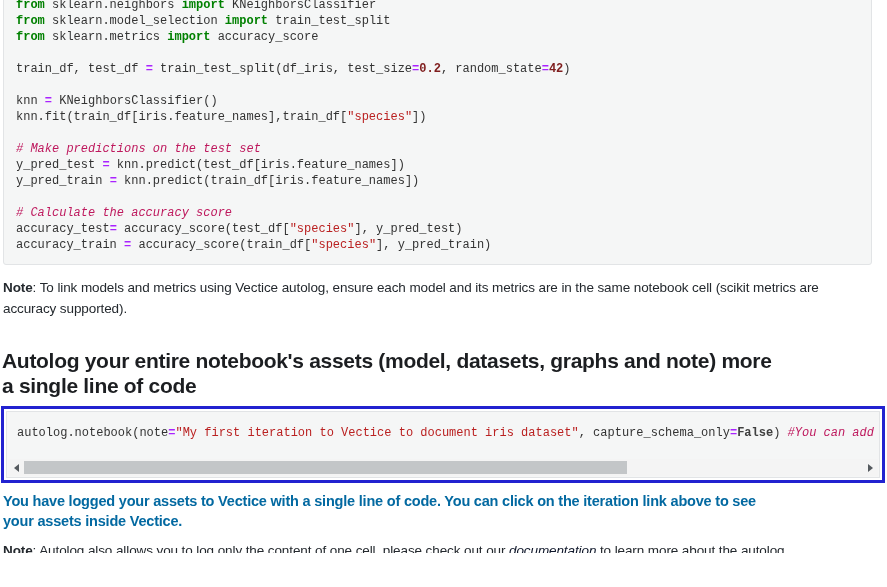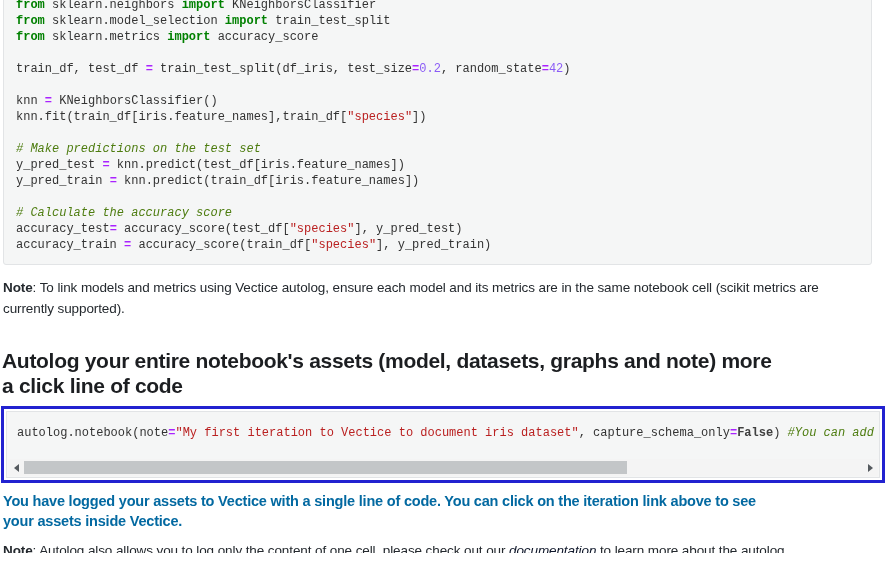--- a/index.html
+++ b/index.html
@@ -31,23 +31,23 @@
     top: -14px;
     width: 869px;
     height: 279px;
     padding: 10px 12px;
   }
   .code-line { height: 16px; }
   .tok-pl  { color: #333333; }
   .tok-kw  { color: #008000; font-weight: bold; }
   .tok-kc  { color: #404040; font-weight: bold; }
   .tok-op  { color: #AA22FF; font-weight: bold; }
-  .tok-num { color: #8b5cf6; }
+  .tok-num { color: #7f1d1d; font-weight: bold; }
   .tok-str { color: #BA2121; }
-  .tok-com { color: #4d7c0f; font-style: italic; }
+  .tok-com { color: #be185d; font-style: italic; }
 
   
   .note {
     position: absolute;
     left: 3px;
     width: 876px;
     font-size: 13.5px;
     letter-spacing: -0.1px;
     line-height: 21px;
     color: #24292e;
@@ -157,26 +157,26 @@
 </style>
 </head>
 <body>
 
 <div class="page">
 
   <div class="codeblock codeblock-1"><div class="code-line"><span class="tok-kw">from</span><span class="tok-pl"> sklearn.neighbors </span><span class="tok-kw">import</span><span class="tok-pl"> KNeighborsClassifier</span></div><div class="code-line"><span class="tok-kw">from</span><span class="tok-pl"> sklearn.model_selection </span><span class="tok-kw">import</span><span class="tok-pl"> train_test_split</span></div><div class="code-line"><span class="tok-kw">from</span><span class="tok-pl"> sklearn.metrics </span><span class="tok-kw">import</span><span class="tok-pl"> accuracy_score</span></div><div class="code-line">&nbsp;</div><div class="code-line"><span class="tok-pl">train_df, test_df </span><span class="tok-op">=</span><span class="tok-pl"> train_test_split(df_iris, test_size</span><span class="tok-op">=</span><span class="tok-num">0.2</span><span class="tok-pl">, random_state</span><span class="tok-op">=</span><span class="tok-num">42</span><span class="tok-pl">)</span></div><div class="code-line">&nbsp;</div><div class="code-line"><span class="tok-pl">knn </span><span class="tok-op">=</span><span class="tok-pl"> KNeighborsClassifier()</span></div><div class="code-line"><span class="tok-pl">knn.fit(train_df[iris.feature_names],train_df[</span><span class="tok-str">"species"</span><span class="tok-pl">])</span></div><div class="code-line">&nbsp;</div><div class="code-line"><span class="tok-com"># Make predictions on the test set</span></div><div class="code-line"><span class="tok-pl">y_pred_test </span><span class="tok-op">=</span><span class="tok-pl"> knn.predict(test_df[iris.feature_names])</span></div><div class="code-line"><span class="tok-pl">y_pred_train </span><span class="tok-op">=</span><span class="tok-pl"> knn.predict(train_df[iris.feature_names])</span></div><div class="code-line">&nbsp;</div><div class="code-line"><span class="tok-com"># Calculate the accuracy score</span></div><div class="code-line"><span class="tok-pl">accuracy_test</span><span class="tok-op">=</span><span class="tok-pl"> accuracy_score(test_df[</span><span class="tok-str">"species"</span><span class="tok-pl">], y_pred_test)</span></div><div class="code-line"><span class="tok-pl">accuracy_train </span><span class="tok-op">=</span><span class="tok-pl"> accuracy_score(train_df[</span><span class="tok-str">"species"</span><span class="tok-pl">], y_pred_train)</span></div></div>
 
   <div class="note note-1">
     <div><b>Note</b><span>: To link models and metrics using Vectice autolog, ensure each model and its metrics are in the same notebook cell (scikit metrics are</span></div>
-    <div>currently supported).</div>
+    <div>accuracy supported).</div>
   </div>
 
   <div class="heading">
     <div>Autolog your entire notebook's assets (model, datasets, graphs and note) more</div>
-    <div>a click line of code</div>
+    <div>a single line of code</div>
   </div>
 
   <div class="highlight-box">
     <div class="highlight-inner">
       <div class="autolog-line"><div class="code-line"><span class="tok-pl">autolog.notebook(note</span><span class="tok-op">=</span><span class="tok-str">"My first iteration to Vectice to document iris dataset"</span><span class="tok-pl">, capture_schema_only</span><span class="tok-op">=</span><span class="tok-kc">False</span><span class="tok-pl">) </span><span class="tok-com">#You can add a no</span></div></div>
       <div class="hscroll">
         <div class="hs-arrow left">
             <span class="tri"></span>
           </div>
         <div class="hs-track">

